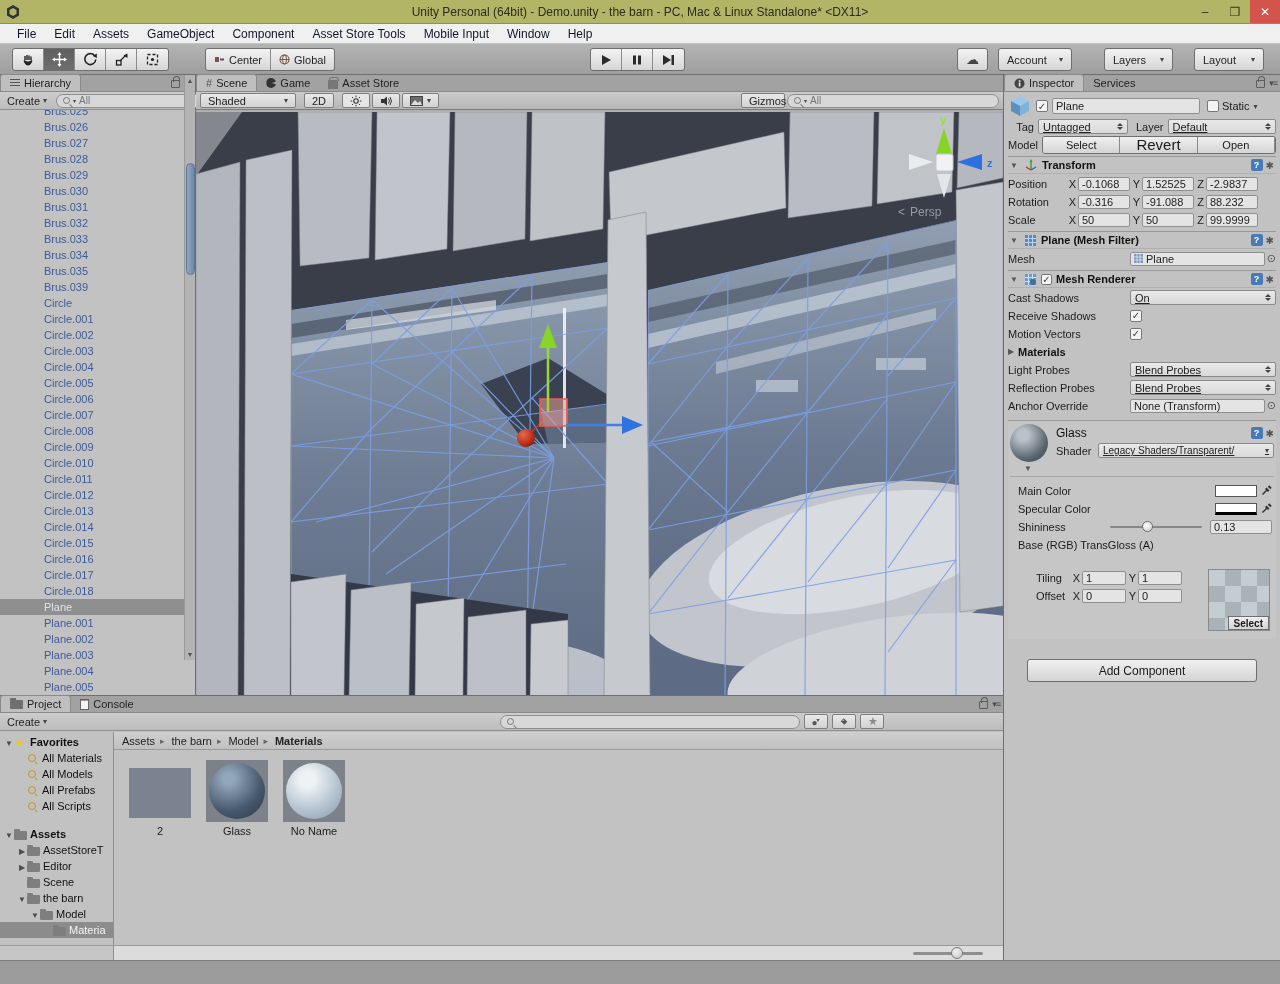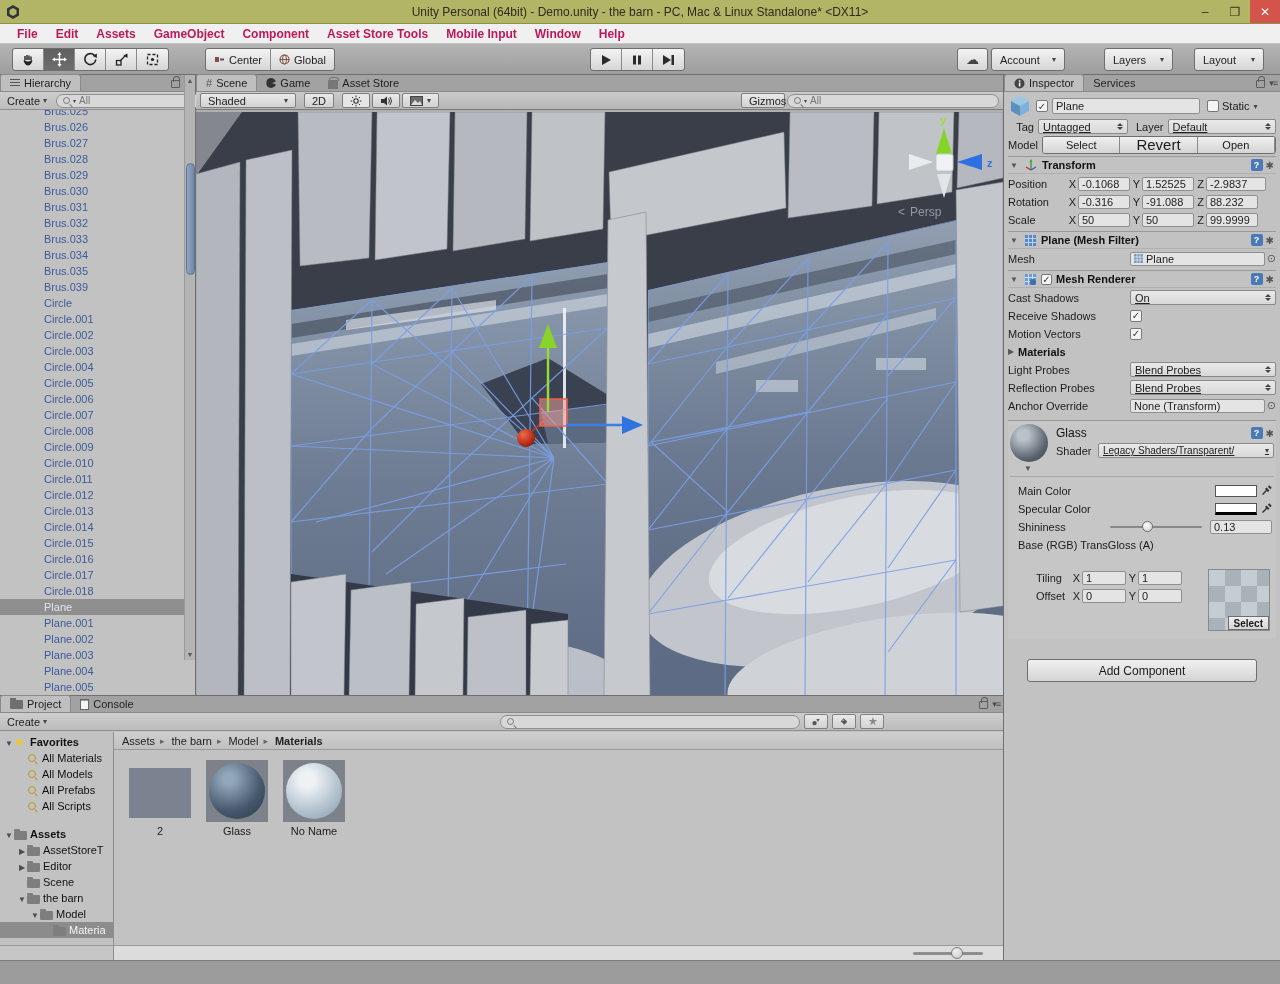--- a/index.html
+++ b/index.html
@@ -13,21 +13,21 @@
   #title-text { position:absolute; left:0; right:0; text-align:center; font-size:12px; color:#2c2c1e; }
   #unity-logo { margin-left:5px; width:16px; height:16px; z-index:2; }
   .winbtns { position:absolute; right:0; top:0; height:23px; display:flex; z-index:2; }
   .winbtn { width:30px; height:23px; display:flex; align-items:center; justify-content:center;
     font-size:12px; color:#33331f; cursor:default; }
   .winbtn.close { background:#d2544a; color:#fff; font-weight:bold; }
 
   
   #menubar { position:absolute; left:0; top:24px; width:1280px; height:20px; background:#f0f0f0;
     border-bottom:1px solid #c4c4c4; display:flex; align-items:center; padding-left:8px; }
-  .menu-item { padding:2px 9px; font-size:12px; color:#be185d;font-weight:bold; }
+  .menu-item { padding:2px 9px; font-size:12px; color:#0f172a; }
 
   
   #toolbar { position:absolute; left:0; top:44px; width:1280px; height:31px;
     background:linear-gradient(#b4b4b4,#9e9e9e); border-bottom:1px solid #6f6f6f; }
   .tbgroup { position:absolute; top:4px; display:flex; border:1px solid #6e6e6e; border-radius:3px;
     background:linear-gradient(#f3f3f3,#d6d6d6); overflow:hidden; }
   .tbbtn { width:31px; height:21px; display:flex; align-items:center; justify-content:center;
     border-right:1px solid #8a8a8a; }
   .tbbtn:last-child { border-right:none; }
   .tbbtn.active { background:linear-gradient(#5f5f5f,#6e6e6e); }
@@ -297,21 +297,21 @@
           <rect x="9.5" y="1" width="2.5" height="10" fill="#2b2b2b"></rect>
         </svg>
     </div>
   </div>
 
   <div class="tbgroup" style="right:292px;">
     <div class="tbbtn" style="width:29px;">
       <span style="font-size:13px;color:#444;">☁</span>
     </div>
   </div>
-  <div class="tbgroup" style="right:215px;width:74px;">
+  <div class="tbgroup" style="right:208px;width:74px;">
     <div class="tbbtn-text" style="flex:1;justify-content:space-between;">
       <span>Account</span>
         <span class="dd-arrow">▾</span>
     </div>
   </div>
   <div class="tbgroup" style="right:107px;width:69px;">
     <div class="tbbtn-text" style="flex:1;justify-content:space-between;">
       <span>Layers</span>
         <span class="dd-arrow">▾</span>
     </div>
@@ -766,21 +766,21 @@
     </div>
     <div>
 
         <div class="irow">
           <span class="ilabel" style="width:58px;">Position</span>
           <span class="axis">X</span>
           <div class="nfield" style="width:52px;">-0.1068</div>
           <span class="axis">Y</span>
           <div class="nfield" style="width:52px;">1.52525</div>
           <span class="axis">Z</span>
-          <div class="nfield" style="width:60px;">-2.9837</div>
+          <div class="nfield" style="width:52px;">-2.9837</div>
         </div>
 
         <div class="irow">
           <span class="ilabel" style="width:58px;">Rotation</span>
           <span class="axis">X</span>
           <div class="nfield" style="width:52px;">-0.316</div>
           <span class="axis">Y</span>
           <div class="nfield" style="width:52px;">-91.088</div>
           <span class="axis">Z</span>
           <div class="nfield" style="width:52px;">88.232</div>

